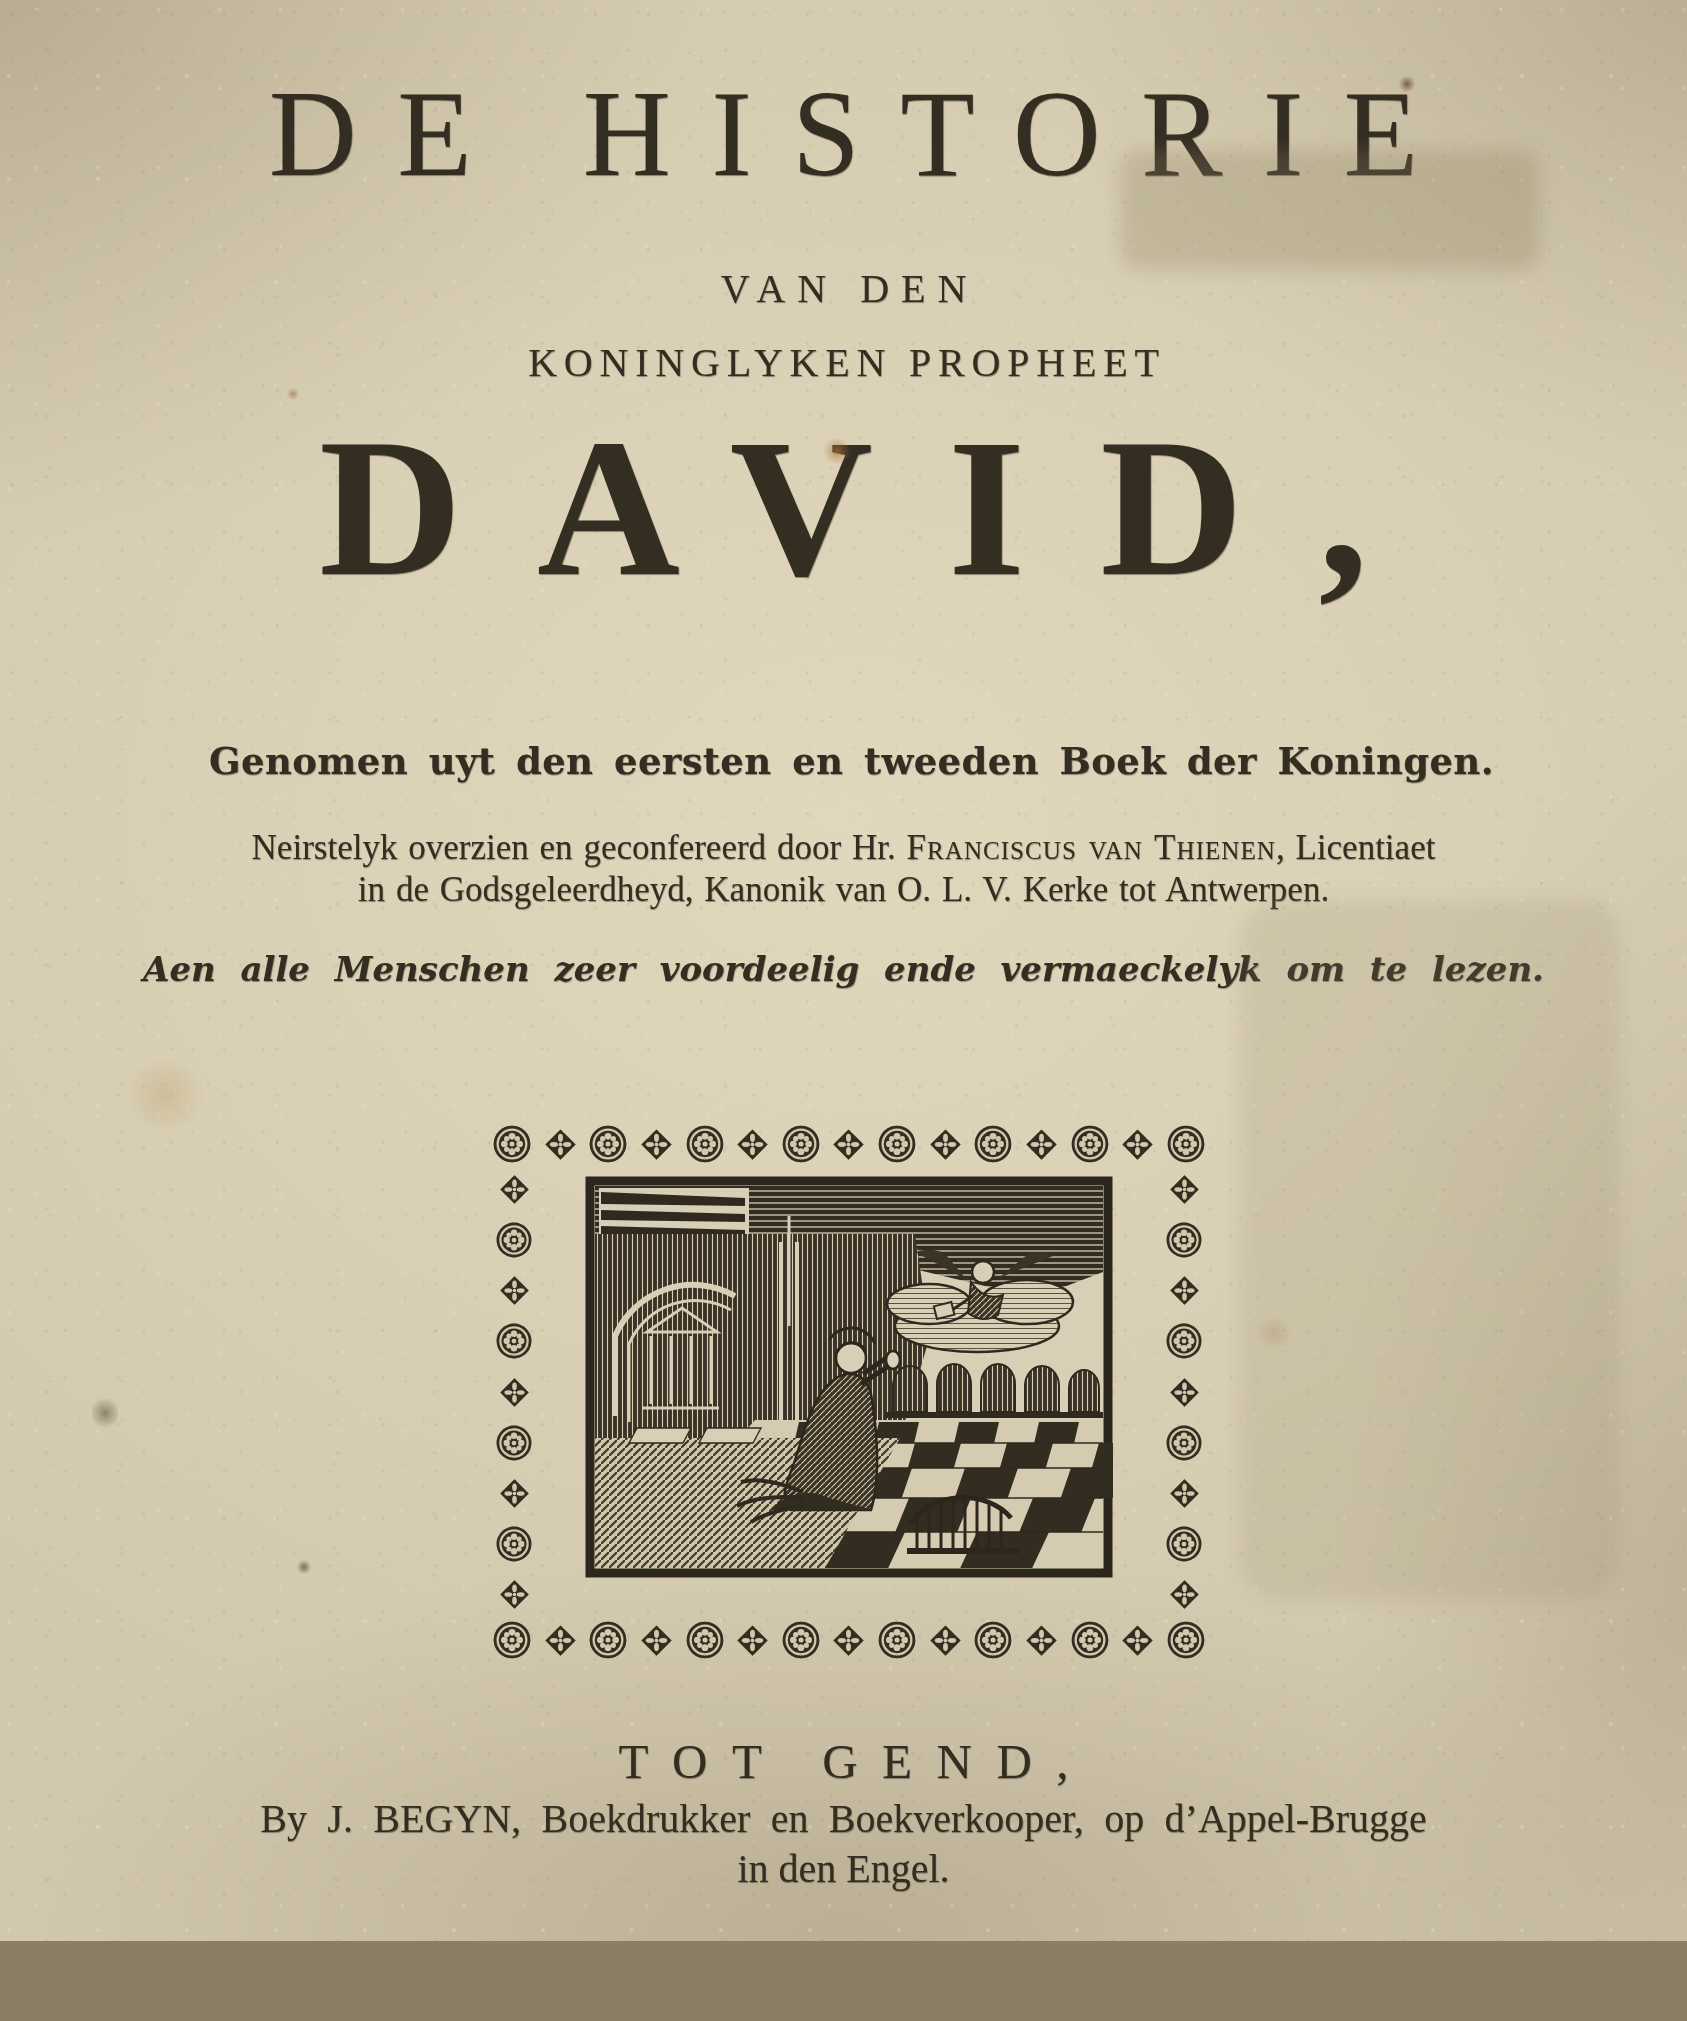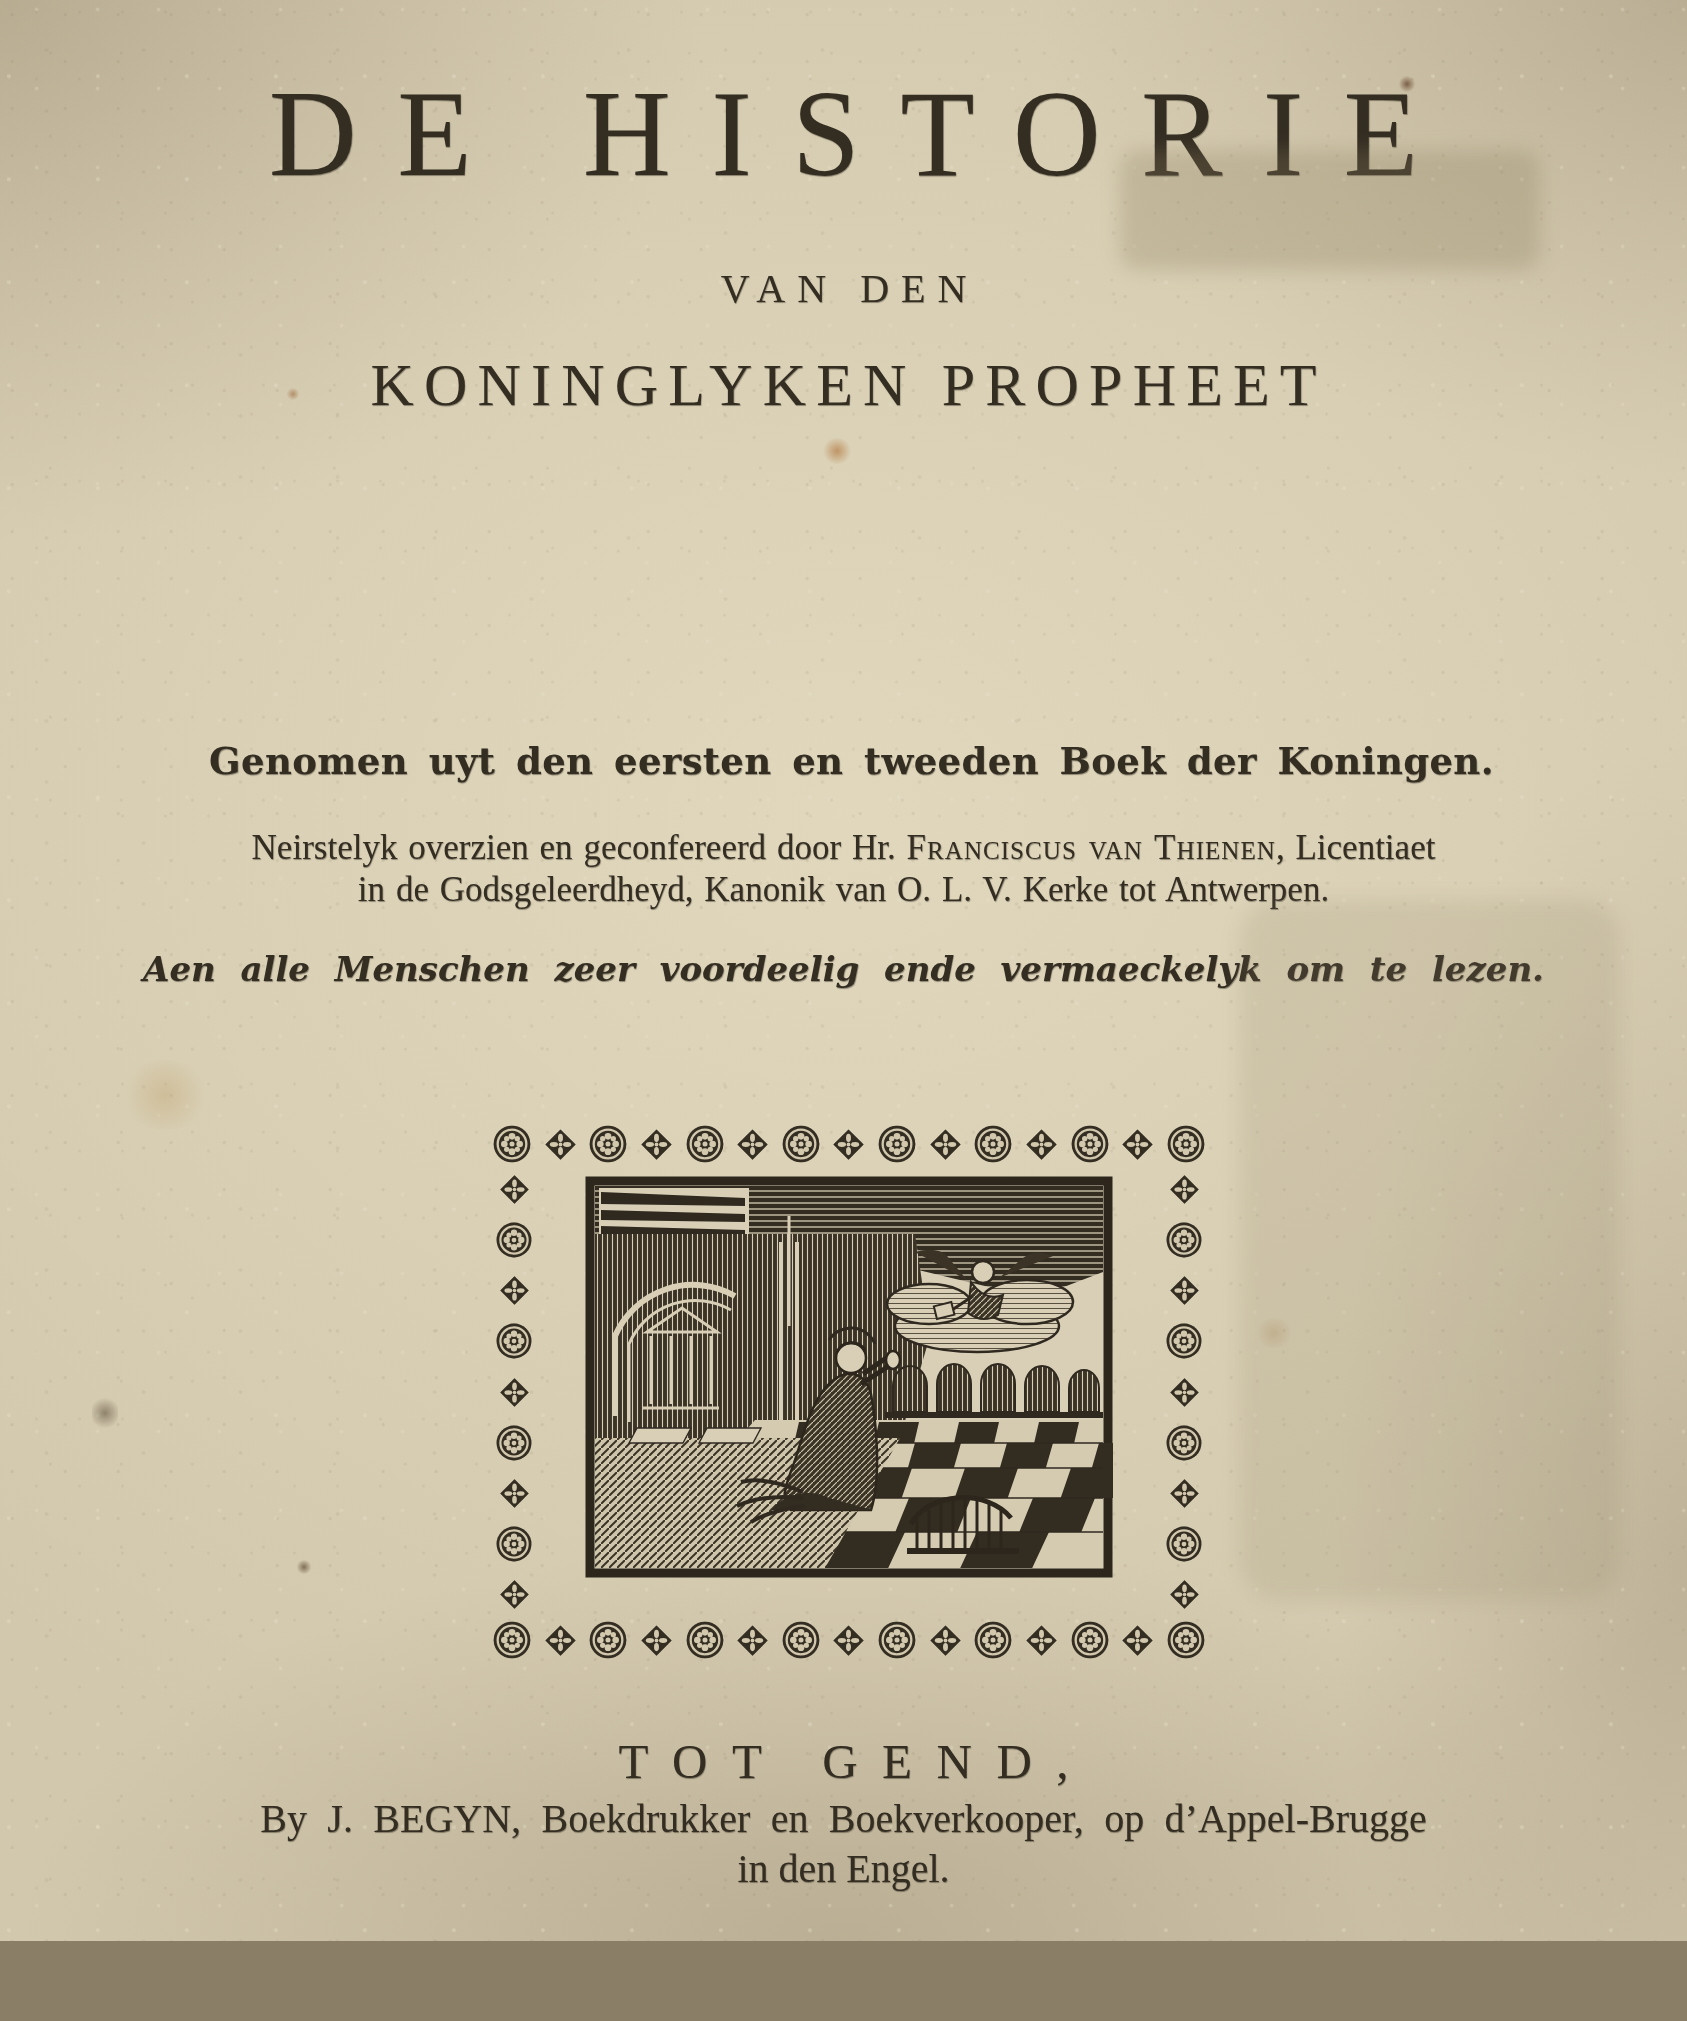--- a/index.html
+++ b/index.html
@@ -27,21 +27,21 @@
       radial-gradient(circle at 48% 82%, rgba(95,80,55,.08) 1.2px, transparent 2.4px),
       radial-gradient(circle at 85% 18%, rgba(95,80,55,.07) 1px, transparent 2px),
       radial-gradient(circle at 10% 74%, rgba(232,226,204,.35) 1.4px, transparent 2.6px),
       radial-gradient(circle at 60% 12%, rgba(232,226,204,.30) 1.2px, transparent 2.4px);
     background-size:53px 47px, 71px 83px, 97px 61px, 43px 67px, 89px 103px, 61px 79px;
   }
   .line{position:absolute;left:0;width:100%;text-align:center;line-height:1.05;white-space:nowrap;
         text-shadow:0.6px 0.7px 0.9px rgba(44,37,26,.45);}
   .l1{top:70px;  font-size:122px; letter-spacing:.33em; text-indent:.33em;}
   .l2{top:268px; font-size:40px;  letter-spacing:.30em; text-indent:.30em;}
-  .l3{top:354px; font-size:60px;  letter-spacing:.17em; text-indent:.17em;}
+  .l3{top:342px; font-size:40px;  letter-spacing:.17em; text-indent:.17em;}
   .l4{top:404px; font-size:198px; letter-spacing:.38em; text-indent:.38em; font-weight:bold;}
   .sub{top:630px; font-size:55px; font-style:italic; word-spacing:.28em;}
   .src{top:742px; font-size:37px; font-weight:bold; word-spacing:.20em; font-family:"DejaVu Serif",serif; letter-spacing:.01em;padding-left:8px;}
   .ed1{top:830px; font-size:35px; word-spacing:.06em;}
   .ed2{top:872px; font-size:35px; word-spacing:.06em;}
   .smallcaps{font-variant:small-caps; letter-spacing:.03em;}
   .aud{top:952px; font-size:34px; font-weight:bold; font-style:italic; word-spacing:.38em; font-family:"DejaVu Serif",serif;}
   .place{top:1736px; font-size:49px; letter-spacing:.50em; text-indent:.50em;}
   .pub1{top:1798px; font-size:40px; word-spacing:.26em;}
   .pub2{top:1848px; font-size:40px;}
@@ -60,20 +60,21 @@
   .ghost{position:absolute;pointer-events:none;filter:blur(9px);}
 </style>
 </head>
 <body>
 
 <div class="page">
 
   <div class="line l1">DE HISTORIE</div>
   <div class="line l2">VAN DEN</div>
   <div class="line l3">KONINGLYKEN PROPHEET</div>
+  <div class="line l4">DAVID,</div>
 
   <div class="line src">Genomen uyt den eersten en tweeden Boek der Koningen.</div>
 
   <div class="line ed1"><span>Neirstelyk overzien en geconfereerd door Hr. </span><span class="smallcaps">Franciscus van Thienen</span><span>, Licentiaet</span></div>
   <div class="line ed2">in de Godsgeleerdheyd, Kanonik van O. L. V. Kerke tot Antwerpen.</div>
 
   <div class="line aud">Aen alle Menschen zeer voordeelig ende vermaeckelyk om te lezen.</div>
 
   <div class="frame">
     <div class="orn-row orn-top" id="orn-top">

